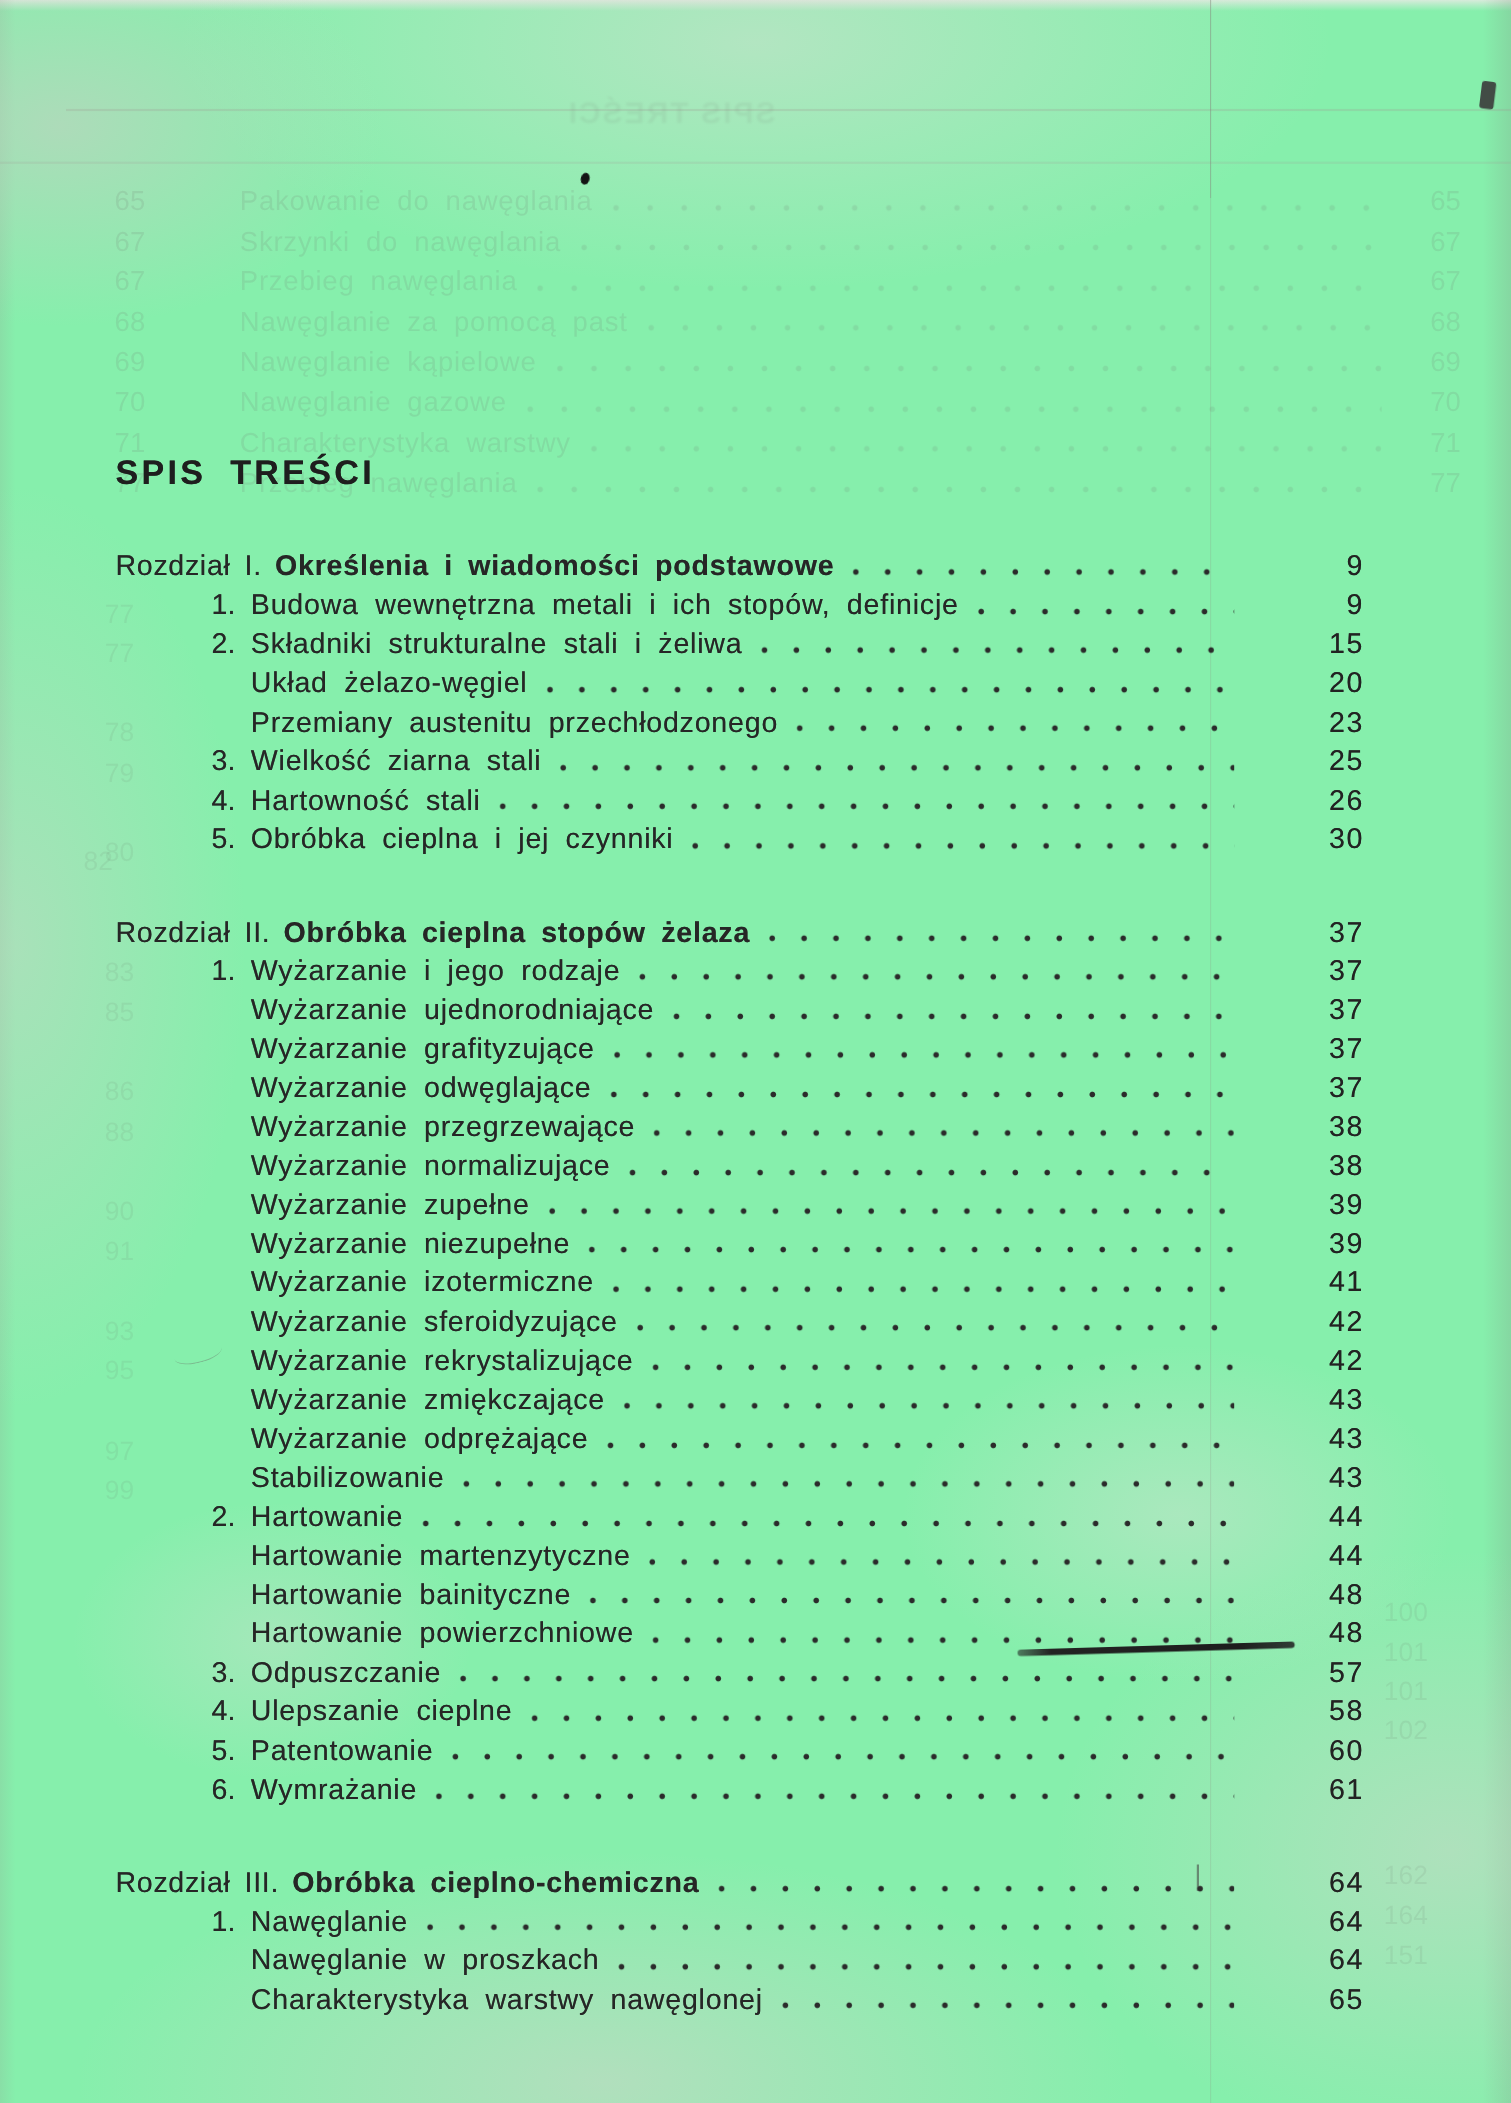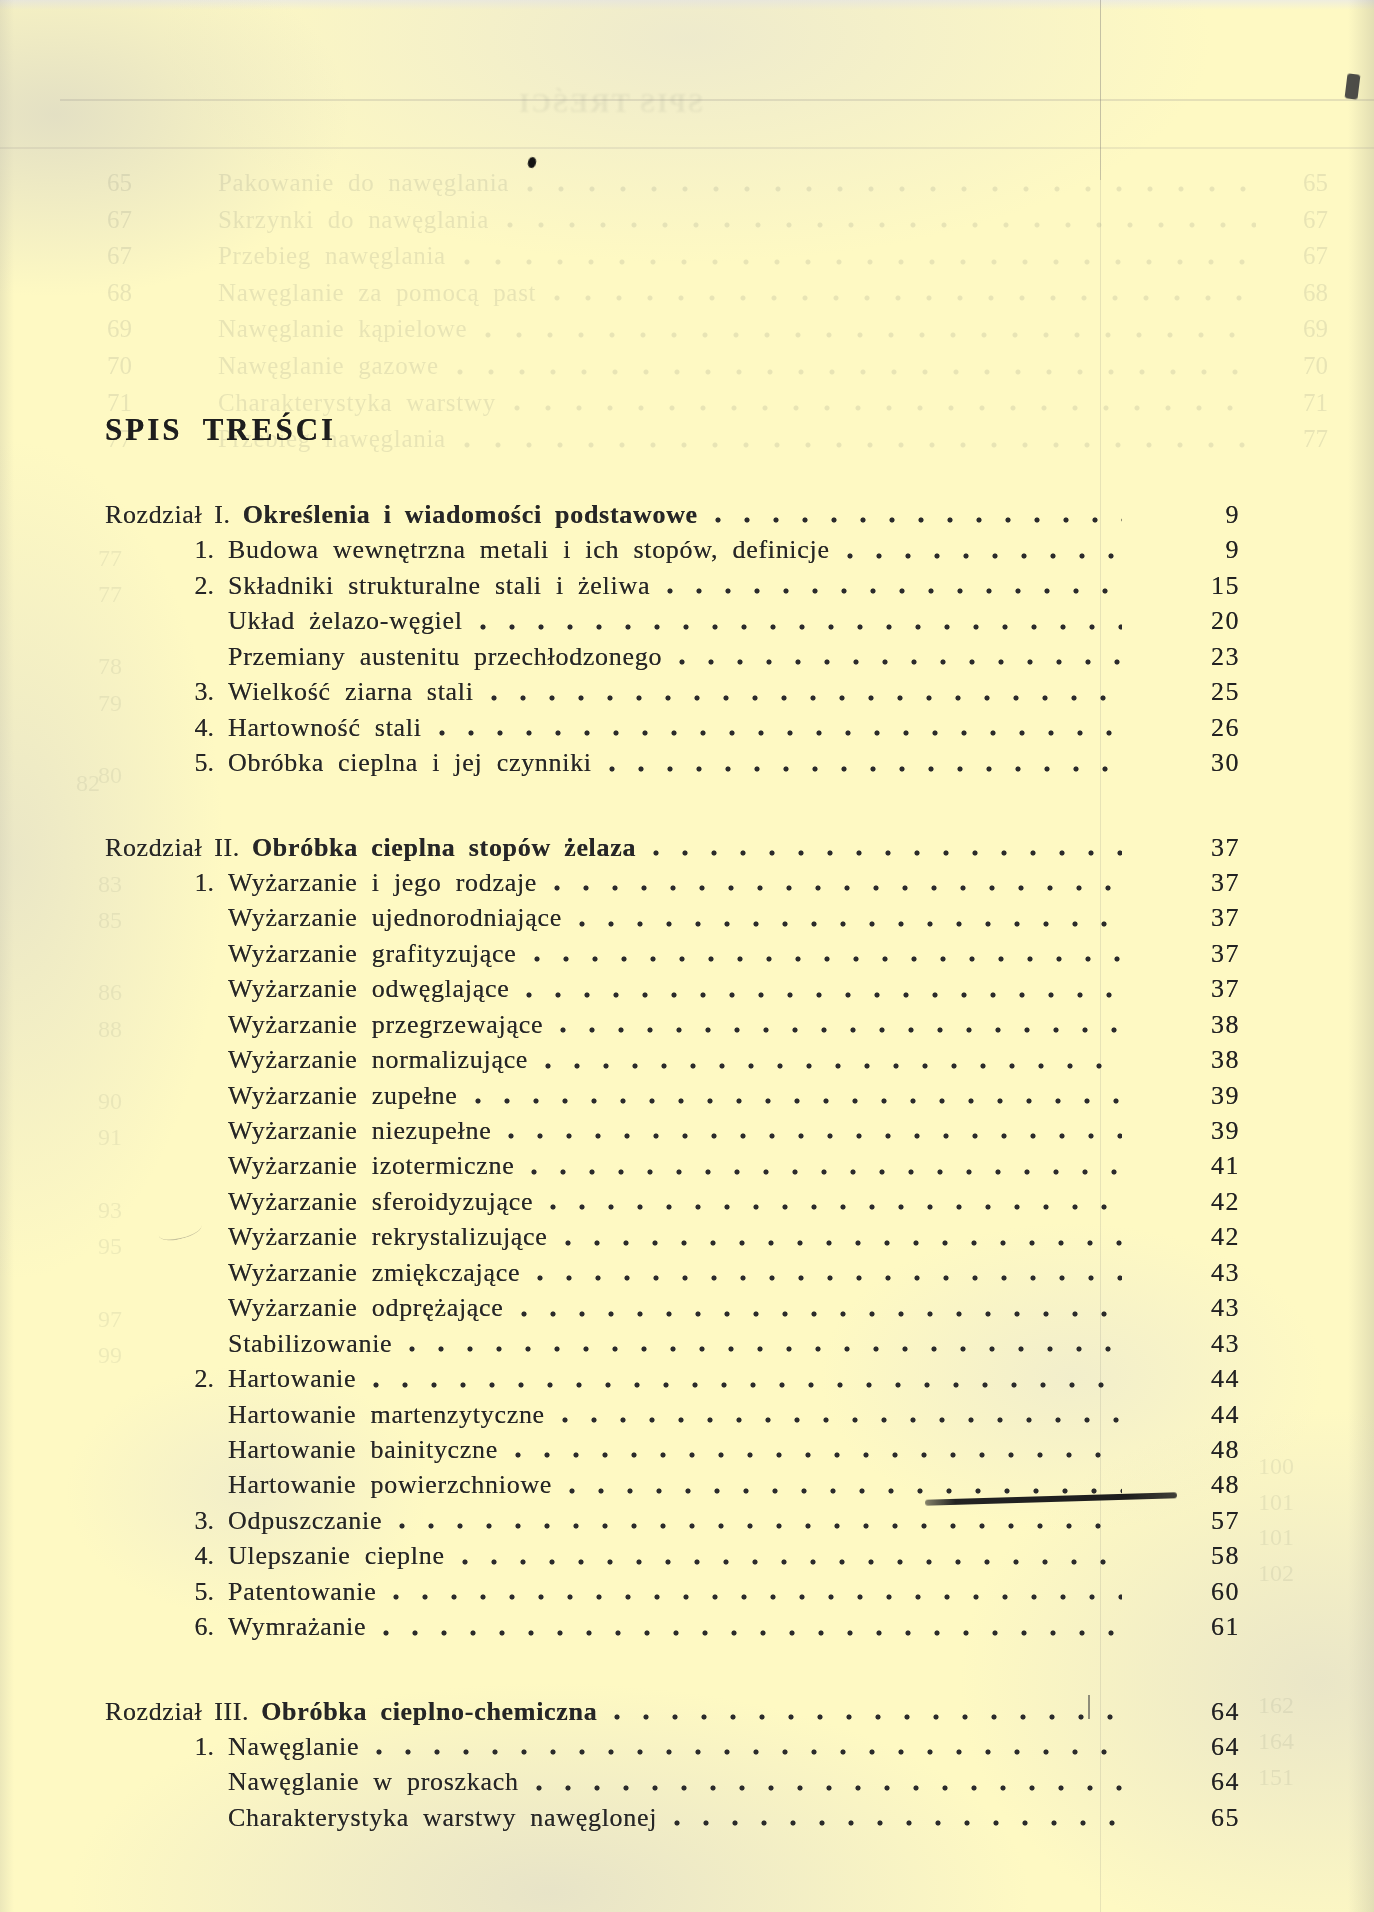--- a/index.html
+++ b/index.html
@@ -1,19 +1,19 @@
 <!DOCTYPE html>
 <html><head>
 <meta charset="utf-8">
 <style>
   html,body{margin:0;padding:0;background:#cfcdc7;}
   .page{
     position:relative;width:1374px;height:1912px;overflow:hidden;
-    background:#fef9c3;
-    font-family:Liberation Serif, serif;
+    background:#86efac;
+    font-family:Liberation Sans, sans-serif;
     color:#262626;
   }
   
   .texture{
     position:absolute;inset:0;pointer-events:none;
     background-image:
       radial-gradient(420px 260px at 4% 6%, rgba(205,203,196,.55), rgba(205,203,196,0) 70%),
       radial-gradient(700px 300px at 50% 2%, rgba(222,220,214,.5), rgba(222,220,214,0) 75%),
       radial-gradient(300px 600px at 1% 45%, rgba(210,208,201,.45), rgba(210,208,201,0) 70%),
       radial-gradient(500px 380px at 96% 88%, rgba(214,211,204,.5), rgba(214,211,204,0) 72%),

